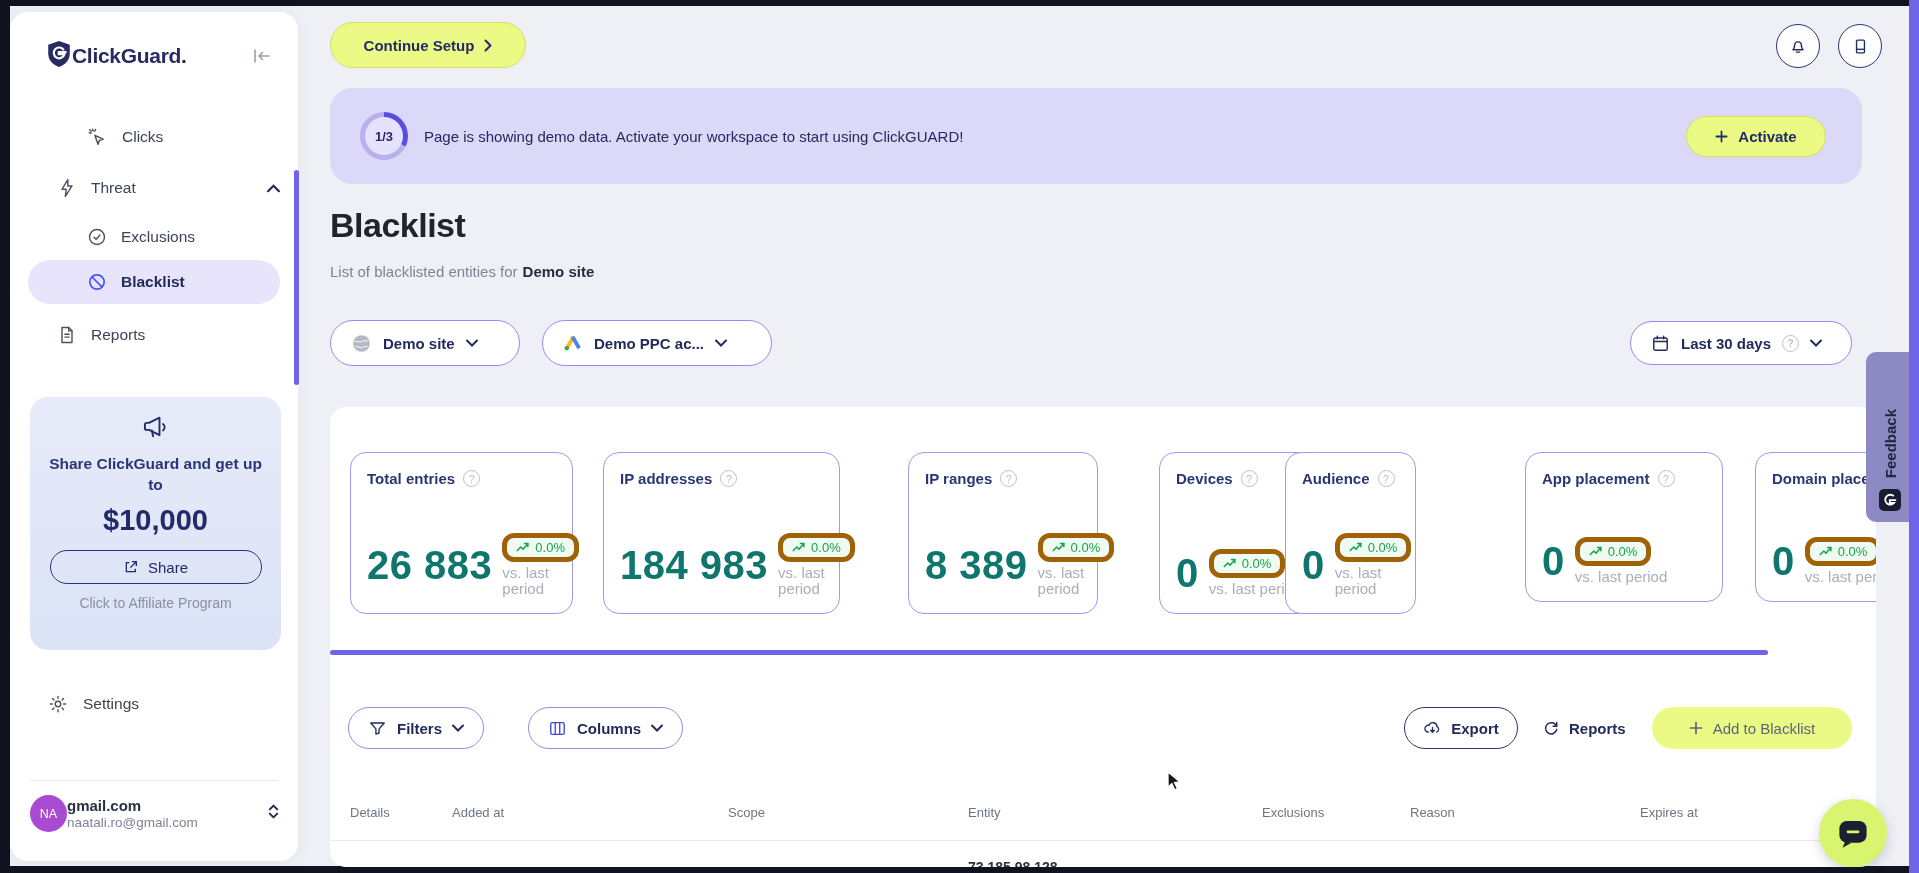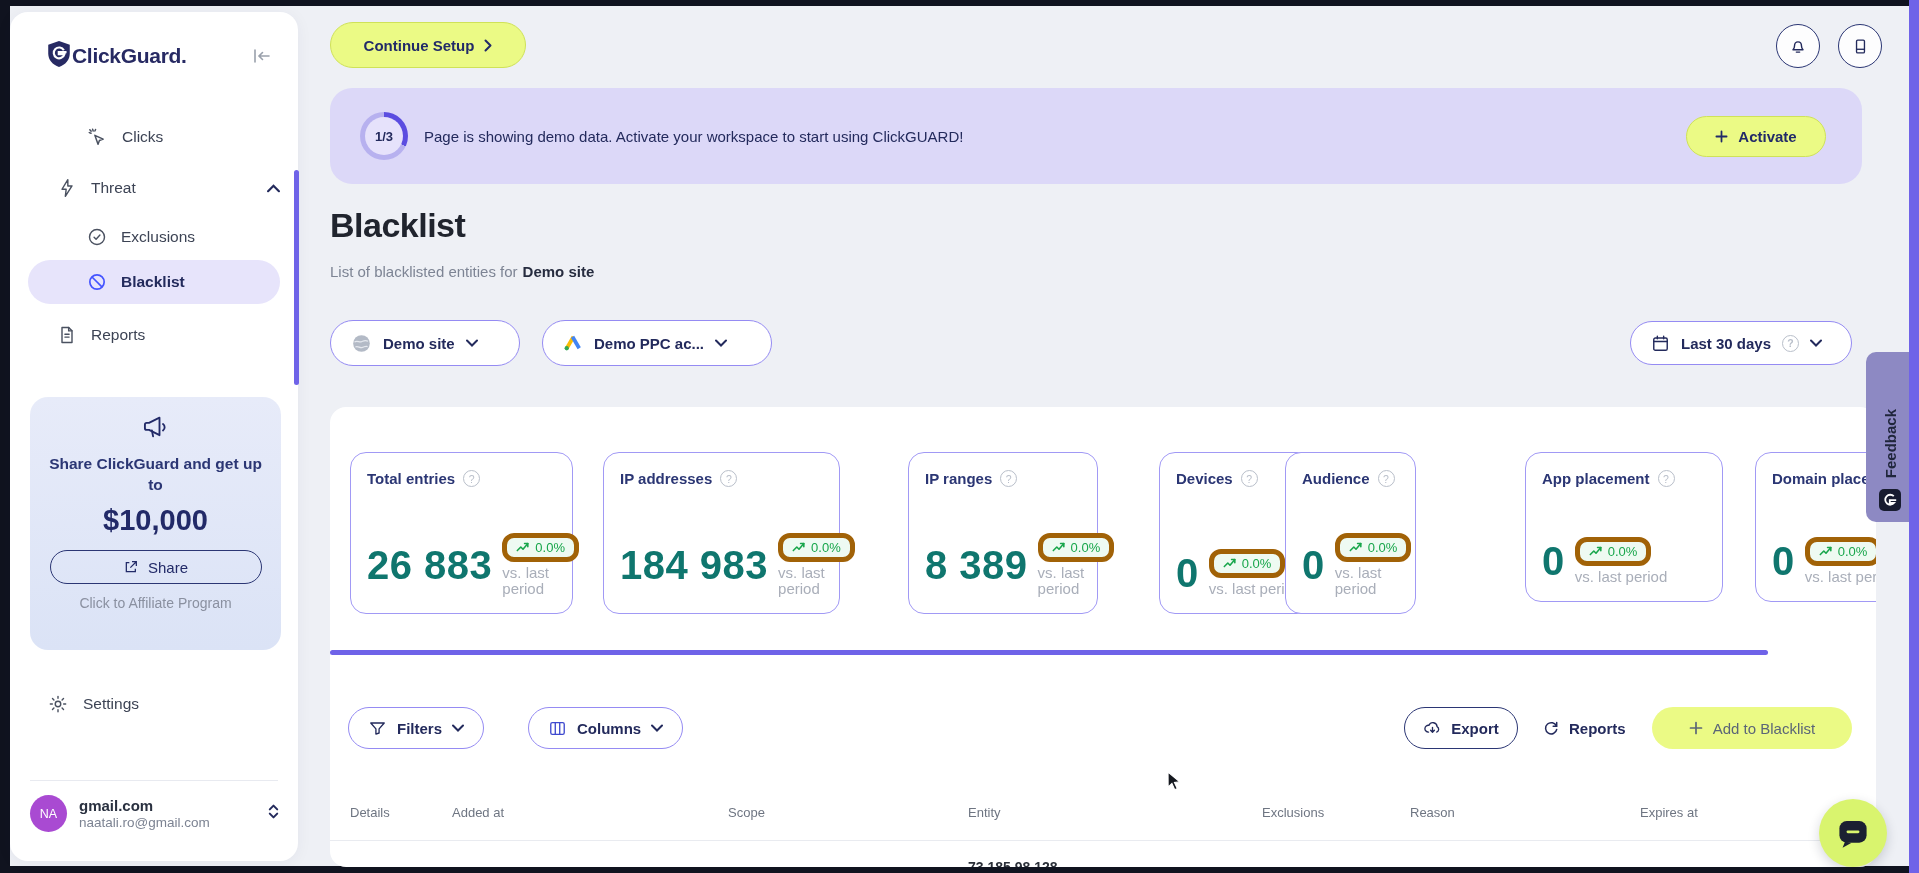--- a/index.html
+++ b/index.html
@@ -16,21 +16,21 @@
   .nav-item { position:absolute; display:flex; align-items:center; gap:14px; height:42px; font-size:15.5px; color:#3c4354; cursor:pointer; }
   .nav-pill { position:absolute; left:18px; width:252px; height:44px; background:#e7e4fb; border-radius:22px; display:flex; align-items:center; gap:14px; padding-left:59px; font-size:15.5px; color:#232a5c; font-weight:600; cursor:pointer; }
   .sb-scroll { position:absolute; left:284px; top:158px; width:5px; height:215px; background:#6f63e8; border-radius:3px; }
   .promo { position:absolute; left:20px; top:385px; width:251px; height:253px; border-radius:18px; background:linear-gradient(180deg,#e7ebf9,#dbe3f6); text-align:center; padding-top:16px; }
   .promo-line { font-size:15.5px; color:#2b3674; font-weight:600; line-height:21px; margin:8px 18px 0; }
   .promo-amount { font-size:29px; font-weight:800; color:#222a68; margin-top:9px; }
   .share-btn { margin:13px auto 0; width:212px; height:34px; border:1.4px solid #2b3674; border-radius:17px; background:transparent; display:flex; align-items:center; justify-content:center; gap:9px; font-size:15px; color:#222a68; cursor:pointer; }
   .promo-caption { font-size:14px; color:#8a90a0; margin-top:11px; }
   .settings-row { position:absolute; left:38px; top:682px; display:flex; align-items:center; gap:15px; font-size:15.5px; color:#3c4354; cursor:pointer; }
   .sb-divider { position:absolute; left:20px; top:768px; width:248px; height:1px; background:#e8eaf0; }
-  .account { position:absolute; left:20px; top:783px; width:250px; display:flex; align-items:center; gap:12px; cursor:pointer; }
+  .account { position:absolute; left:20px; top:783px; width:250px; display:flex; align-items:center; gap:0; cursor:pointer; }
   .avatar { width:37px; height:37px; border-radius:50%; background:#a94ad2; color:#fff; font-size:12.5px; display:flex; align-items:center; justify-content:center; flex:none; }
   .acc-name { font-size:15px; font-weight:700; color:#2a3140; }
   .acc-email { font-size:13.5px; color:#7c8392; margin-top:1px; }
   .acc-chev { margin-left:auto; color:#232a5c; }
 
   
   .lime-btn { background:#ebfa85; border:1.5px solid #cfe258; border-radius:23px; display:flex; align-items:center; justify-content:center; gap:10px; color:#222a68; font-weight:700; font-size:15px; cursor:pointer; }
   .continue-btn { position:absolute; left:330px; top:22px; width:196px; height:46px; }
   .circle-btn { position:absolute; top:24px; width:44px; height:44px; border-radius:50%; border:1.3px solid #2b3674; background:#fdfdfe; display:flex; align-items:center; justify-content:center; color:#232a5c; cursor:pointer; z-index:4; }
 

